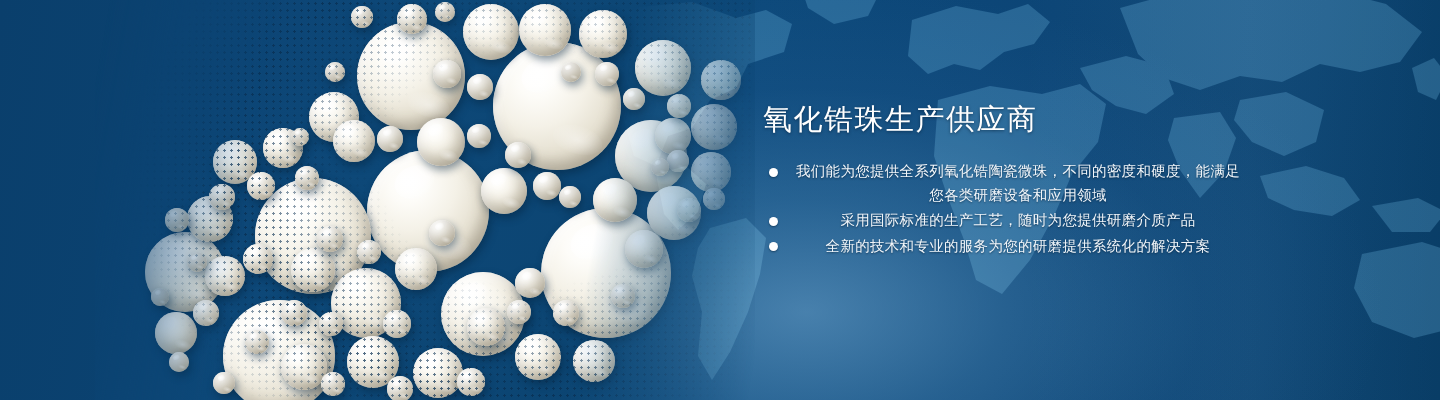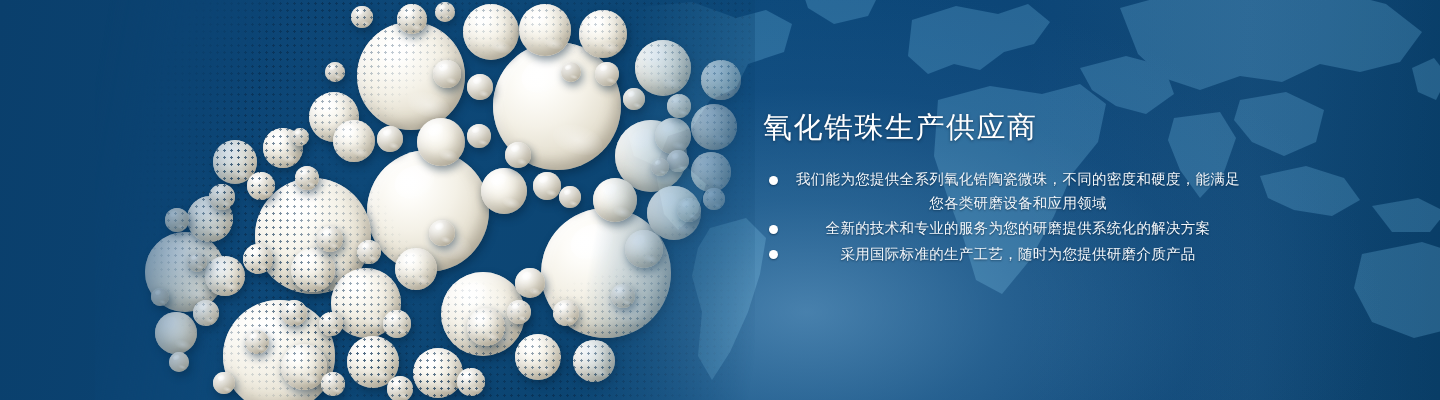--- a/index.html
+++ b/index.html
@@ -114,21 +114,21 @@
     width: 40%; height: 22%;
     border-radius: 50%;
     background: radial-gradient(ellipse at 50% 50%, rgba(255,255,255,0.42) 0%, rgba(255,255,255,0) 78%);
     transform: rotate(16deg);
   }
 
   
   .copy {
     position: absolute;
     left: 763px;
-    top: 108px;
+    top: 100px;
     width: 480px;
   }
   .headline {
     color: #ffffff;
     font-size: 29px;
     line-height: 38px;
     letter-spacing: 1.5px;
     font-weight: normal;
     margin: 0 0 22px 0;
     text-shadow: 0 1px 3px rgba(3,26,48,0.55);
@@ -296,22 +296,22 @@
   <div class="copy">
     <h1 class="headline">氧化锆珠生产供应商</h1>
 
     <ul class="bullets">
       <li class="bullet">
         <span class="bullet-dot"></span>
         <span>我们能为您提供全系列氧化锆陶瓷微珠，不同的密度和硬度，能满足您各类研磨设备和应用领域</span>
       </li>
       <li class="bullet">
         <span class="bullet-dot"></span>
-        <span>全新的技术和专业的服务为您的研磨提供系统化的解决方案</span>
+        <span>采用国际标准的生产工艺，随时为您提供研磨介质产品</span>
       </li>
       <li class="bullet">
         <span class="bullet-dot"></span>
-        <span>采用国际标准的生产工艺，随时为您提供研磨介质产品</span>
+        <span>全新的技术和专业的服务为您的研磨提供系统化的解决方案</span>
       </li>
     </ul>
   </div>
 
 </div>
 
 </body></html>

